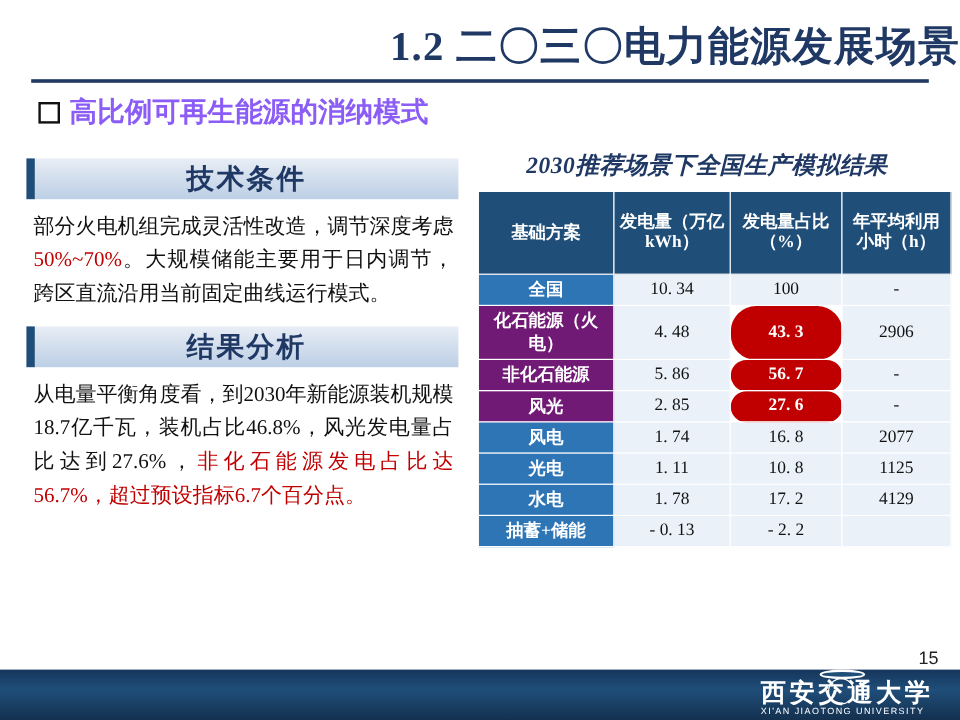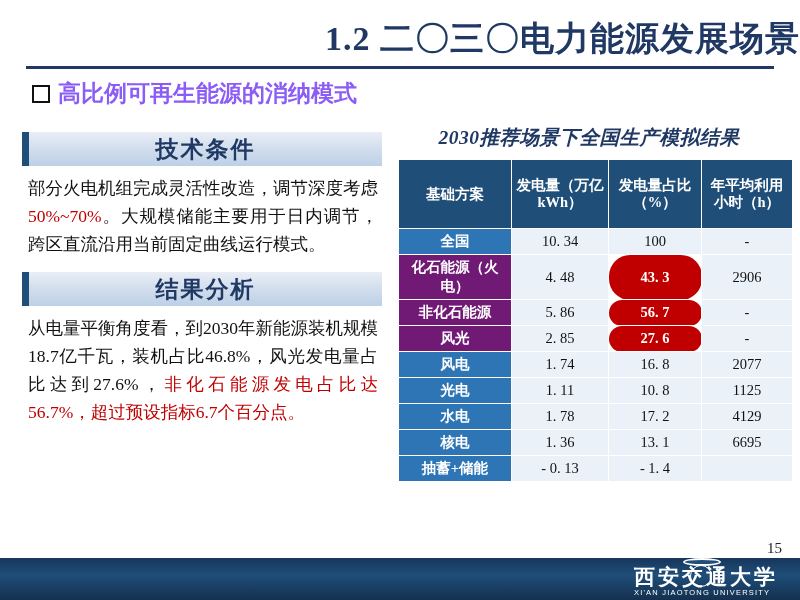--- a/index.html
+++ b/index.html
@@ -153,21 +153,21 @@
   }
   .row-h { height: 26px; }
   .row-h2 { height: 34px; }
   
   .pagenum {
     position: absolute;
     right: 18px;
     top: 540px;
     font-size: 15px;
     color: #222222;
-    font-family: Liberation Serif, serif;
+    font-family: Liberation Sans, sans-serif;
   }
   
   .bottom-bar {
     position: absolute;
     left: 0;
     bottom: 0;
     width: 800px;
     height: 42px;
     background: linear-gradient(to bottom, #16365C 0%, #1F4E79 40%, #14304f 100%);
   }
@@ -296,29 +296,23 @@
             <td class="val-lite">10. 8</td>
             <td class="val-lite">1125</td>
           </tr>
           <tr class="row-h">
             <td class="label">水电</td>
             <td class="val-lite">1. 78</td>
             <td class="val-lite">17. 2</td>
             <td class="val-lite">4129</td>
           </tr>
           <tr class="row-h">
-            <td class="label">核电</td>
-            <td class="val-lite">1. 36</td>
-            <td class="val-lite">13. 1</td>
-            <td class="val-lite">6695</td>
-          </tr>
-          <tr class="row-h">
             <td class="label">抽蓄+储能</td>
             <td class="val-lite">- 0. 13</td>
-            <td class="val-lite">- 1. 4</td>
+            <td class="val-lite">- 2. 2</td>
             <td class="val-lite"></td>
           </tr>
         </tbody>
     </table>
   </div>
 
   <div class="pagenum">15</div>
 
   <div class="bottom-bar">
     <div class="logo-wrap">

